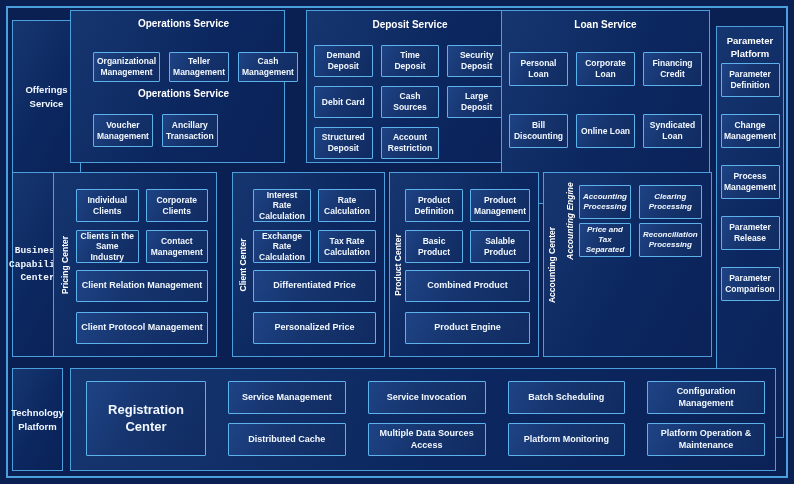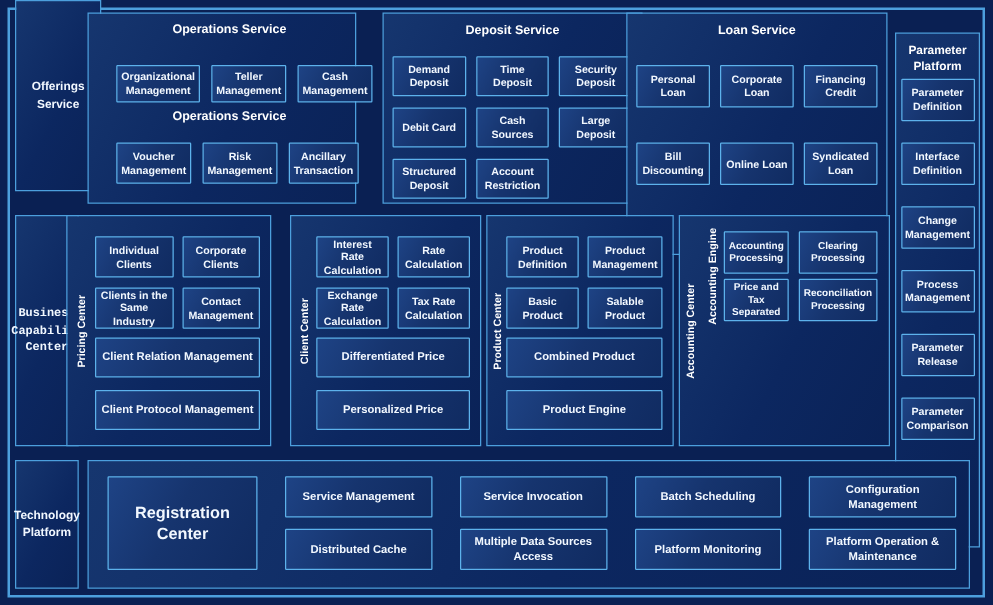--- a/index.html
+++ b/index.html
@@ -38,21 +38,21 @@
   }
   .grid3 { display:grid; grid-template-columns:repeat(3,1fr); }
   .vstrip { position:relative; }
   .vlabel {
     position:absolute; top:50%; left:50%;
     transform:translate(-50%,-50%) rotate(-90deg);
     white-space:nowrap; font-size:8.5px; font-weight:700; color:#ffffff;
   }
 
   
-  #p-offerings  { left:12px;  top:0;  width:69px;  height:153px; }
+  #p-offerings  { left:12px;  top:20px;  width:69px;  height:153px; }
   #p-operations { left:70px;  top:10px;  width:215px; height:153px;padding-left:12px; }
   #p-deposit    { left:306px; top:10px;  width:208px; height:153px; }
   #p-loan       { left:501px; top:10px;  width:209px; height:194px; }
   #p-param      { left:716px; top:10px;  width:68px;  height:412px;margin-top:16px; }
   #p-bcc        { left:12px;  top:172px; width:51px;  height:185px;font-family:Liberation Mono, monospace; }
   #p-pricing    { left:53px;  top:172px; width:164px; height:185px; }
   #p-client     { left:232px; top:172px; width:153px; height:185px; }
   #p-product    { left:389px; top:172px; width:150px; height:185px; }
   #p-accounting { left:543px; top:172px; width:169px; height:185px; }
   #p-tech       { left:12px;  top:368px; width:51px;  height:103px; }
@@ -84,21 +84,21 @@
   .cwide1 { height:32px; margin-top:7px; font-size:9px; }
   .cwide2 { height:32px; margin-top:10px; font-size:9px; }
   .strip-pricing { flex:0 0 22px; }
   .strip-client  { flex:0 0 20px; }
   .strip-product { flex:0 0 15px; }
 
   
   #p-accounting { display:flex; }
   .acc-outer { flex:0 0 16px; position:relative; }
   .acc-main  { flex:1; display:flex; flex-direction:column; }
-  .acc-row   { display:flex; }
+  .acc-row   { display:flex;font-style:italic; }
   .acc-row.engine { margin-top:12px; }
   .acc-row.ledger { margin-top:16px; }
   .acc-strip { flex:0 0 19px; position:relative; }
   .acc-grid  { flex:1; display:grid; grid-template-columns:1fr 1fr; gap:4px 8px; margin-right:10px; }
   .acc-grid.g-engine { grid-auto-rows:34px; }
   .acc-grid.g-ledger { grid-auto-rows:37px; }
   .acc-grid .box { font-size:8px; }
 
   
   #p-bottom { display:flex; padding:12px 10px 0 15px; gap:22px; align-items:flex-start; }
@@ -117,21 +117,20 @@
   <div class="panel" id="p-operations">
     <div class="ptitle ops-title">Operations Service</div>
     <div class="grid3 ops-grid1">
       <div class="box">Organizational Management</div>
       <div class="box">Teller Management</div>
       <div class="box">Cash Management</div>
     </div>
     <div class="ptitle ops-sub">Operations Service</div>
     <div class="grid3 ops-grid2">
       <div class="box">Voucher Management</div>
-      <div class="box">Risk Management</div>
       <div class="box">Ancillary Transaction</div>
     </div>
   </div>
 
   <div class="panel" id="p-deposit">
     <div class="ptitle dep-title">Deposit Service</div>
     <div class="grid3 dep-grid">
       <div class="box">Demand Deposit</div>
       <div class="box">Time Deposit</div>
       <div class="box">Security Deposit</div>
@@ -152,21 +151,20 @@
       <div class="box">Bill Discounting</div>
       <div class="box">Online Loan</div>
       <div class="box">Syndicated Loan</div>
     </div>
   </div>
 
   <div class="panel" id="p-param">
     <div class="ptitle param-title">Parameter Platform</div>
     <div class="param-col">
       <div class="box">Parameter Definition</div>
-      <div class="box">Interface Definition</div>
       <div class="box">Change Management</div>
       <div class="box">Process Management</div>
       <div class="box">Parameter Release</div>
       <div class="box">Parameter Comparison</div>
     </div>
   </div>
 
   <div class="panel labelbox" id="p-bcc">Business Capability Center</div>
 
   <div class="panel cpanel" id="p-pricing">

